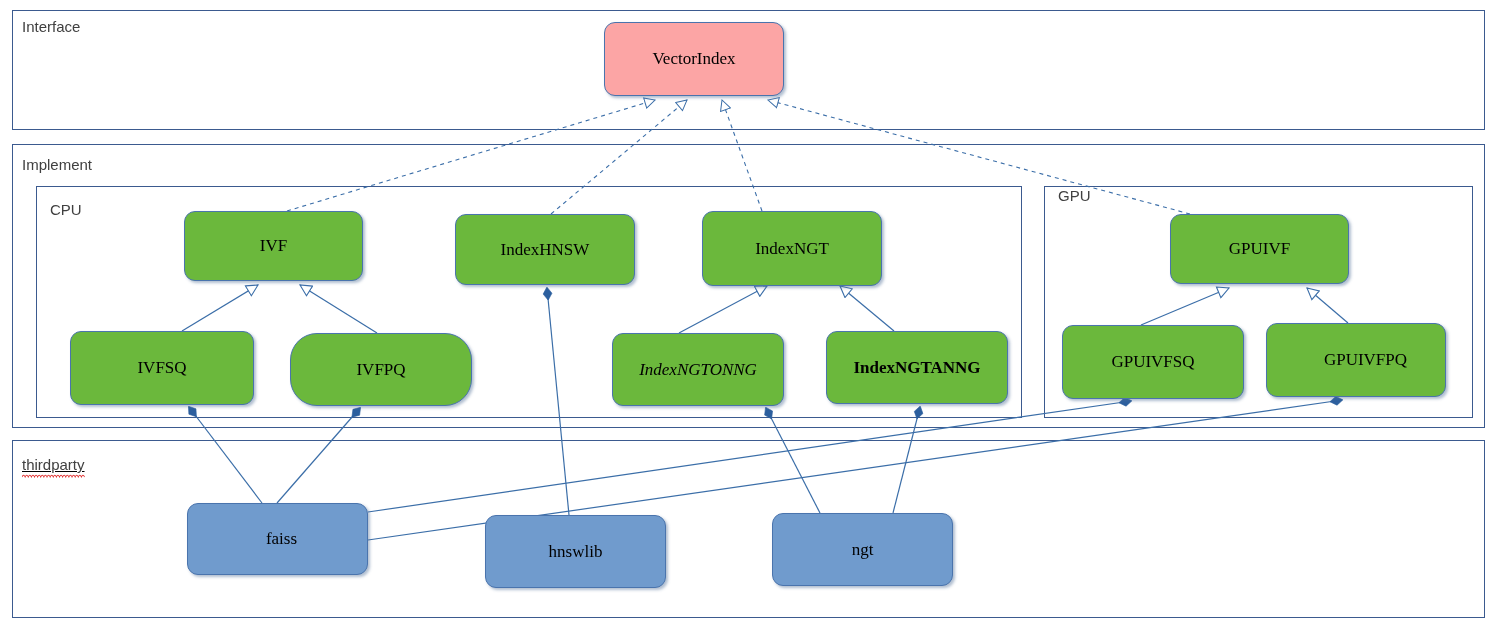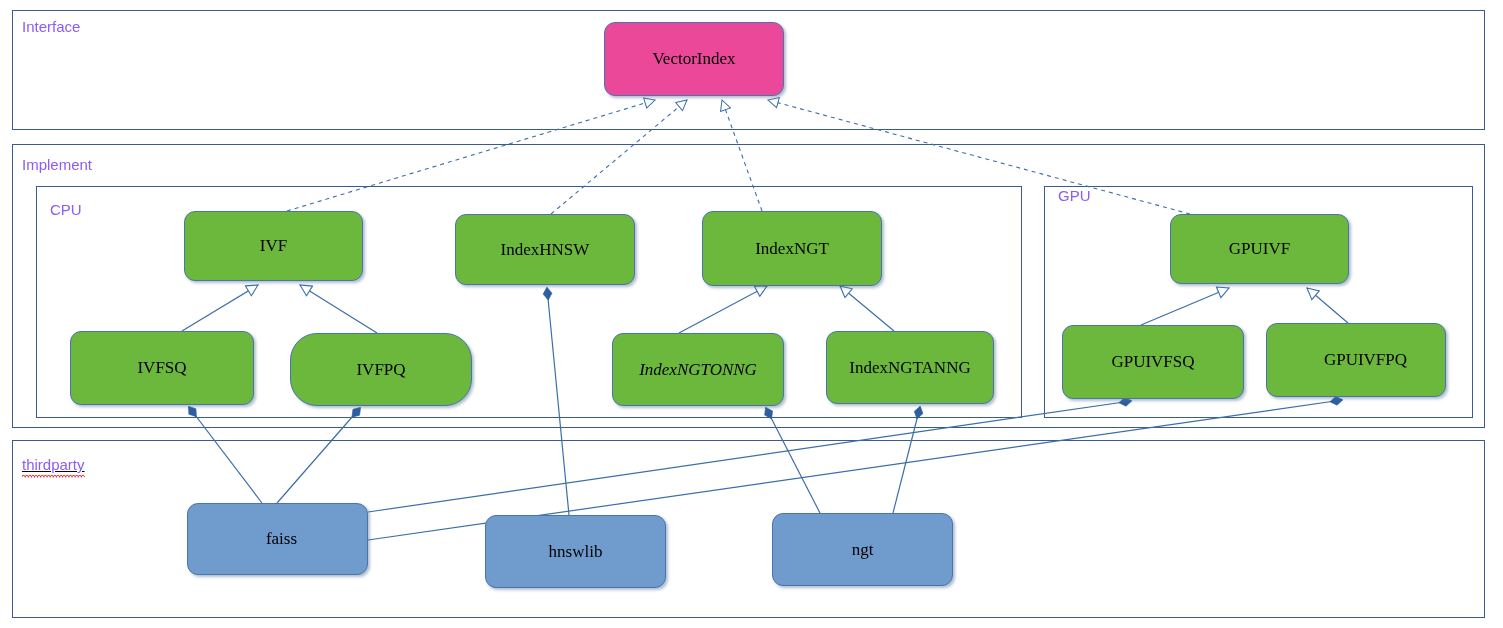--- a/index.html
+++ b/index.html
@@ -28,21 +28,21 @@
     position: absolute;
     border: 1px solid #3b5a8f;
     background: transparent;
     box-sizing: border-box;
     z-index: 1;
   }
   .container-label {
     position: absolute;
     font-family: "Liberation Sans", sans-serif;
     font-size: 15px;
-    color: #8b5cf6;
+    color: #404040;
     white-space: nowrap;
     z-index: 2;
   }
   .container-label.misspelled {
     text-decoration: underline;
     text-decoration-color: #000000;
   }
   .squiggle {
     position: absolute;
     left: 0;
@@ -59,21 +59,21 @@
     display: flex;
     align-items: center;
     justify-content: center;
     font-family: "Liberation Serif", serif;
     font-size: 17px;
     color: #000000;
     text-align: center;
     z-index: 4;
     box-shadow: 2px 2px 3px rgba(80,110,150,0.45);
   }
-  .node.iface { background: #ec4899; }
+  .node.iface { background: #fca5a5; }
   .node.impl  { background: #6bb83c; }
   .node.third { background: #709bcd; }
 </style>
 </head>
 <body>
 
 <div id="canvas">
   <svg id="edges" viewBox="0 0 1503 628" width="1503" height="628" xmlns="http://www.w3.org/2000/svg">
       <defs>
         <marker id="m-tri" viewBox="0 0 12 12" refX="11" refY="6" markerWidth="11" markerHeight="11" orient="auto">
@@ -114,19 +114,19 @@
         <path d="M0,4 q2,-3.5 4,0 q2,-3.5 4,0 q2,-3.5 4,0 q2,-3.5 4,0 q2,-3.5 4,0 q2,-3.5 4,0 q2,-3.5 4,0 q2,-3.5 4,0 q2,-3.5 4,0 q2,-3.5 4,0 q2,-3.5 4,0 q2,-3.5 4,0 q2,-3.5 4,0 q2,-3.5 4,0 q2,-3.5 4,0 q2,-3.5 4,0 q2,-3.5 4,0 q2,-3.5 4,0 q2,-3.5 4,0 q2,-3.5 4,0 " stroke="#e03030" stroke-width="1.1" fill="none"></path>
       </svg></div>
     <div class="node iface" style="left: 604px; top: 22px; width: 180px; height: 74px; border-color: rgb(74, 116, 173);">VectorIndex</div>
     <div class="node impl" style="left: 184px; top: 211px; width: 179px; height: 70px; border-color: rgb(74, 116, 173);">IVF</div>
     <div class="node impl" style="left: 455px; top: 214px; width: 180px; height: 71px; border-color: rgb(74, 116, 173);">IndexHNSW</div>
     <div class="node impl" style="left: 702px; top: 211px; width: 180px; height: 75px; border-color: rgb(74, 116, 173);">IndexNGT</div>
     <div class="node impl" style="left: 1170px; top: 214px; width: 179px; height: 70px; border-color: rgb(74, 116, 173);">GPUIVF</div>
     <div class="node impl" style="left: 70px; top: 331px; width: 184px; height: 74px; border-color: rgb(74, 116, 173);">IVFSQ</div>
     <div class="node impl" style="left: 290px; top: 333px; width: 182px; height: 73px; border-color: rgb(74, 116, 173); border-radius: 27px;">IVFPQ</div>
     <div class="node impl" style="left: 612px; top: 333px; width: 172px; height: 73px; border-color: rgb(74, 116, 173); font-style: italic;">IndexNGTONNG</div>
-    <div class="node impl" style="left: 826px; top: 331px; width: 168px; height: 73px; border-color: rgb(74, 116, 173);">IndexNGTANNG</div>
+    <div class="node impl" style="left: 826px; top: 331px; width: 182px; height: 73px; border-color: rgb(74, 116, 173); font-weight: bold;">IndexNGTANNG</div>
     <div class="node impl" style="left: 1062px; top: 325px; width: 182px; height: 74px; border-color: rgb(74, 116, 173);">GPUIVFSQ</div>
     <div class="node impl" style="left: 1266px; top: 323px; width: 180px; height: 74px; border-color: rgb(74, 116, 173); padding-left: 19px;">GPUIVFPQ</div>
     <div class="node third" style="left: 187px; top: 503px; width: 181px; height: 72px; border-color: rgb(74, 116, 173); padding-left: 8px;">faiss</div>
     <div class="node third" style="left: 485px; top: 515px; width: 181px; height: 73px; border-color: rgb(74, 116, 173);">hnswlib</div>
     <div class="node third" style="left: 772px; top: 513px; width: 181px; height: 73px; border-color: rgb(74, 116, 173);">ngt</div>
   </div>
 
 </body></html>

